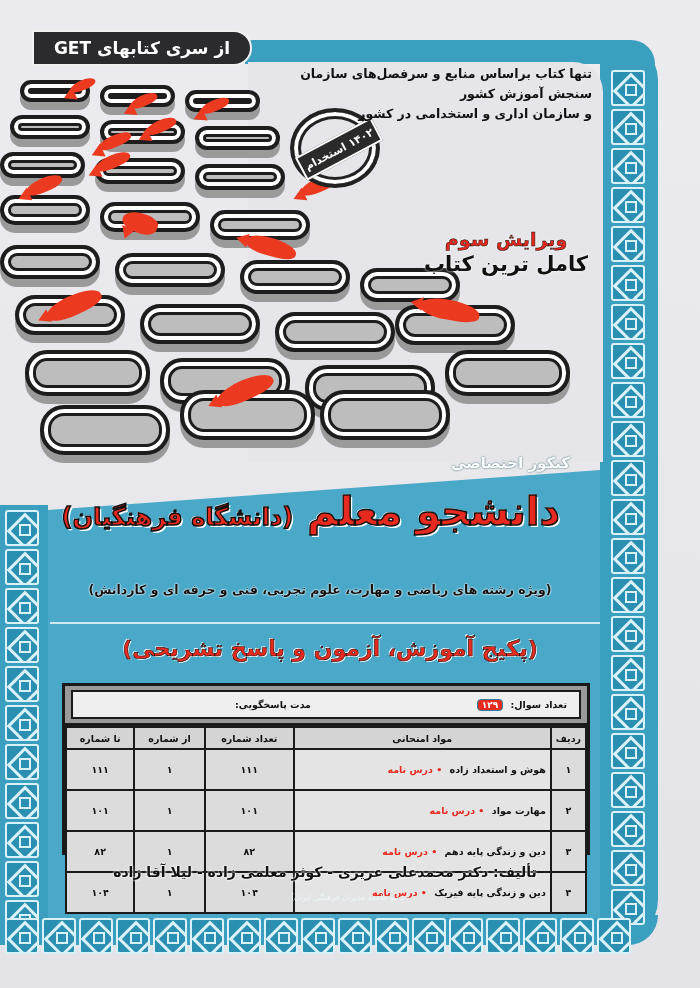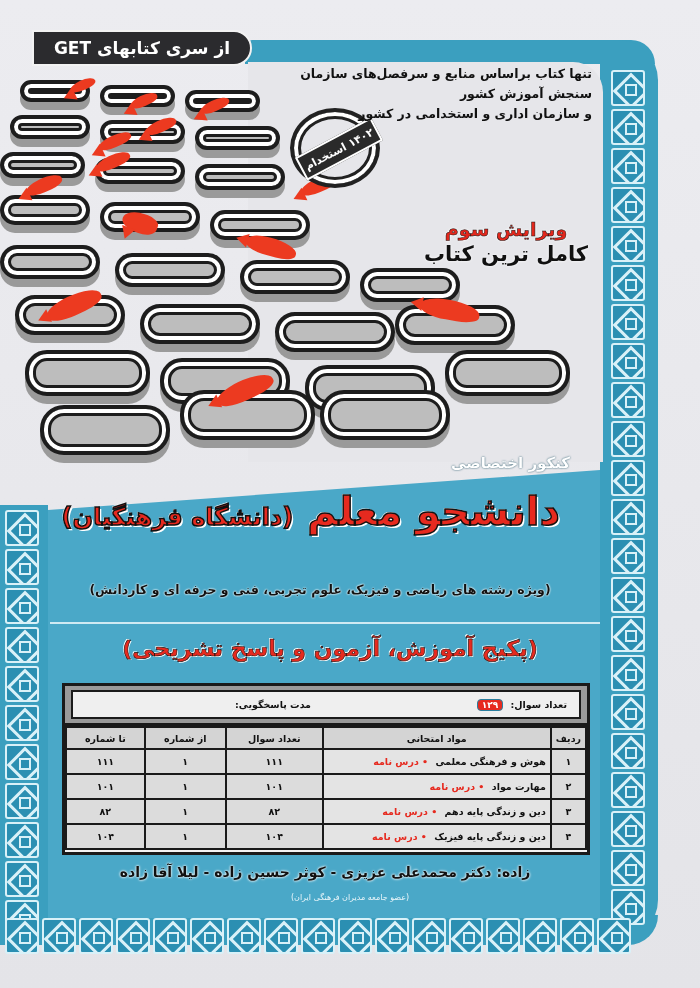--- a/index.html
+++ b/index.html
@@ -95,21 +95,21 @@
       background: #2a2a2a; color: #fff; transform: rotate(-28deg);
       font-size: 11px; font-weight: bold; display: flex; align-items: center; justify-content: center;
       border: 2px solid #fff;
     }
 
     .tagline {
       position: absolute; right: 108px; top: 64px; width: 320px;
       font-size: 12.5px; font-weight: bold; color: #111; line-height: 20px; text-align: right;
     }
     .edition {
-      position: absolute; right: 112px; top: 218px; text-align: center;
+      position: absolute; right: 112px; top: 228px; text-align: center;
       font-weight: bold;
     }
     .edition-line1 { color: #e2271c; font-size: 19px; -webkit-text-stroke: 0.5px #111; text-shadow: 0 0 3px #fff,0 0 2px #fff; }
     .edition-line2 { color: #111; font-size: 21px; text-shadow: 0 0 3px #fff; margin-top: 2px; }
 
     
     .exam-type {
       position: absolute; right: 130px; top: 454px; color: #fff; font-weight: bold; font-size: 15px;
       text-shadow: 0 0 2px #1a4f62;
     }
@@ -142,26 +142,26 @@
     .summary-inner {
       height: 100%; background: #efefef; border: 2px solid #1a1a1a;
       display: flex; align-items: center; justify-content: space-between; padding: 0 12px;
       font-size: 9.5px; font-weight: bold; color: #111;
     }
     .count-badge {
       display: inline-block; background: #e62a1f; color: #fff; padding: 0 4px; border-radius: 4px;
       border: 1px solid #2a7fa0; margin-right: 4px; font-size: 9px;
     }
     table.exam { width: 100%; border-collapse: collapse; font-size: 9.5px; font-weight: bold; color: #111; }
-    table.exam th, table.exam td { border: 2px solid #1a1a1a; background: #dcdcdc; height: 25px; text-align: center; padding: 0 4px; }
+    table.exam th, table.exam td { border: 2px solid #1a1a1a; background: #dcdcdc; height: 41px; text-align: center; padding: 0 4px; }
     table.exam th { height: 22px; background: #d4d4d4; }
     table.exam td.subject { text-align: right; background: #e4e4e4; }
     table.exam td.subject .note { color: #e62a1f; margin-right: 4px; }
     .col-rad { width: 28px; }
-    .col-subj { width: 228px; }
+    .col-subj { width: 257px; }
 
     .authors {
       position: absolute; left: 60px; top: 864px; width: 530px; text-align: center;
       font-size: 14px; font-weight: bold; color: #111;
       text-shadow: 0 0 2px #fff, 0 0 3px #fff;
     }
     .affil {
       position: absolute; left: 200px; top: 893px; width: 300px; text-align: center;
       font-size: 8px; color: #eaf6fa;
     }
@@ -299,48 +299,48 @@
   <div class="edition">
     <div class="edition-line1">ویرایش سوم</div>
     <div class="edition-line2">کامل ترین کتاب</div>
   </div>
 
   <div class="exam-type">کنکور اختصاصی</div>
   <div class="main-title">
     <span>دانشجو معلم</span>
     <span class="sub">(دانشگاه فرهنگیان)</span>
   </div>
-  <div class="fields">(ویژه رشته های ریاضی و فیزیک، علوم تجربی، فنی و حرفه ای و کاردانش)</div>
+  <div class="fields">(ویژه رشته های ریاضی و مهارت، علوم تجربی، فنی و حرفه ای و کاردانش)</div>
   <div class="package">(پکیج آموزش، آزمون و پاسخ تشریحی)</div>
 
   <div class="exam-table-wrap">
     <div class="summary-row">
       <div class="summary-inner">
         <span>
           <span>تعداد سوال:</span>
           <span class="count-badge">۱۲۹</span>
         </span>
         <span style="margin-left:150px;">مدت پاسخگویی:</span>
       </div>
     </div>
     <table class="exam">
       <thead>
         <tr>
           <th class="col-rad">ردیف</th>
           <th class="col-subj">مواد امتحانی</th>
-          <th>تعداد سوال</th>
+          <th>تعداد شماره</th>
           <th>از شماره</th>
           <th>تا شماره</th>
         </tr>
       </thead>
       <tbody>
         <tr>
           <td>۱</td>
           <td class="subject">
-            <span>هوش و فرهنگی معلمی</span>
+            <span>هوش و استعداد زاده</span>
             <span class="note">• درس نامه</span>
           </td>
           <td>۱۱۱</td>
           <td>۱</td>
           <td>۱۱۱</td>
         </tr>
         <tr>
           <td>۲</td>
           <td class="subject">
             <span>مهارت مواد</span>
@@ -367,16 +367,16 @@
             <span class="note">• درس نامه</span>
           </td>
           <td>۱۰۴</td>
           <td>۱</td>
           <td>۱۰۴</td>
         </tr>
       </tbody>
     </table>
   </div>
 
-  <div class="authors">زاده: دکتر محمدعلی عزیزی - کوثر حسین زاده - لیلا آقا زاده</div>
+  <div class="authors">تألیف: دکتر محمدعلی عزیزی - کوثر معلمی زاده - لیلا آقا زاده</div>
   <div class="affil">(عضو جامعه مدیران فرهنگی ایران)</div>
 
 </div>
 
 </body></html>

